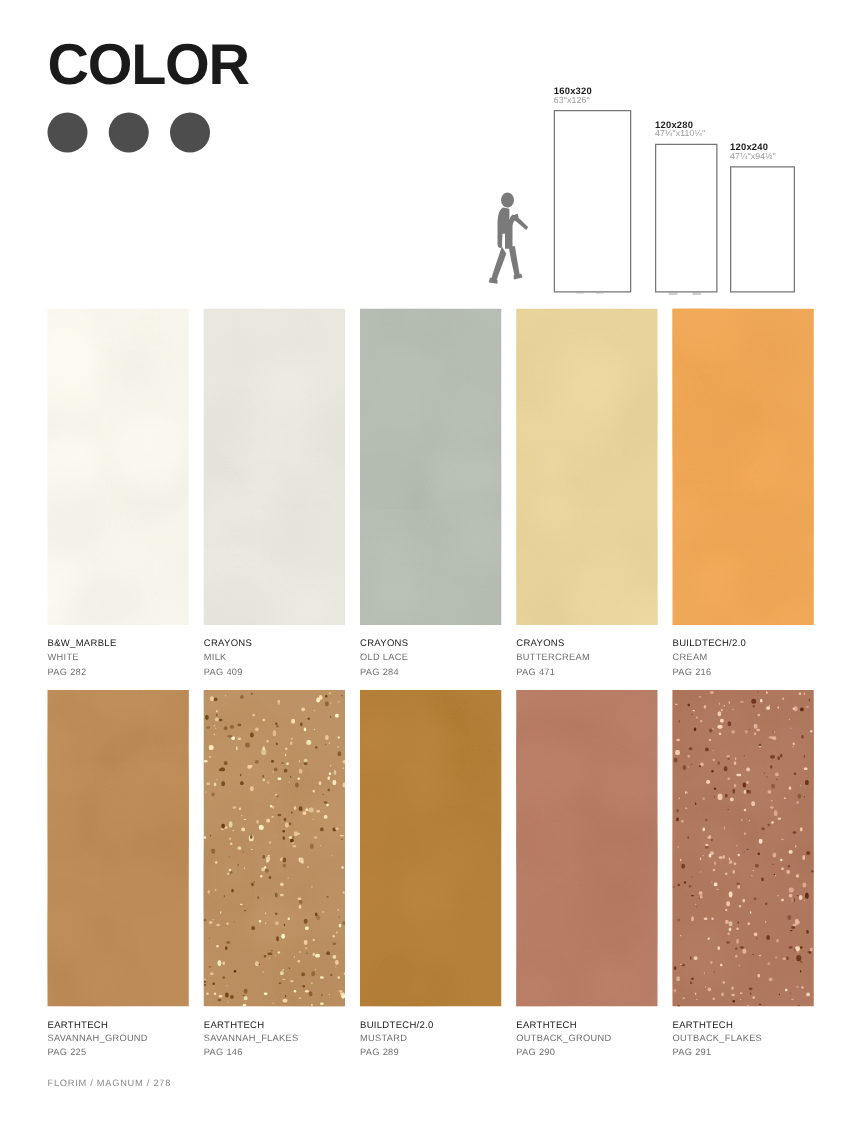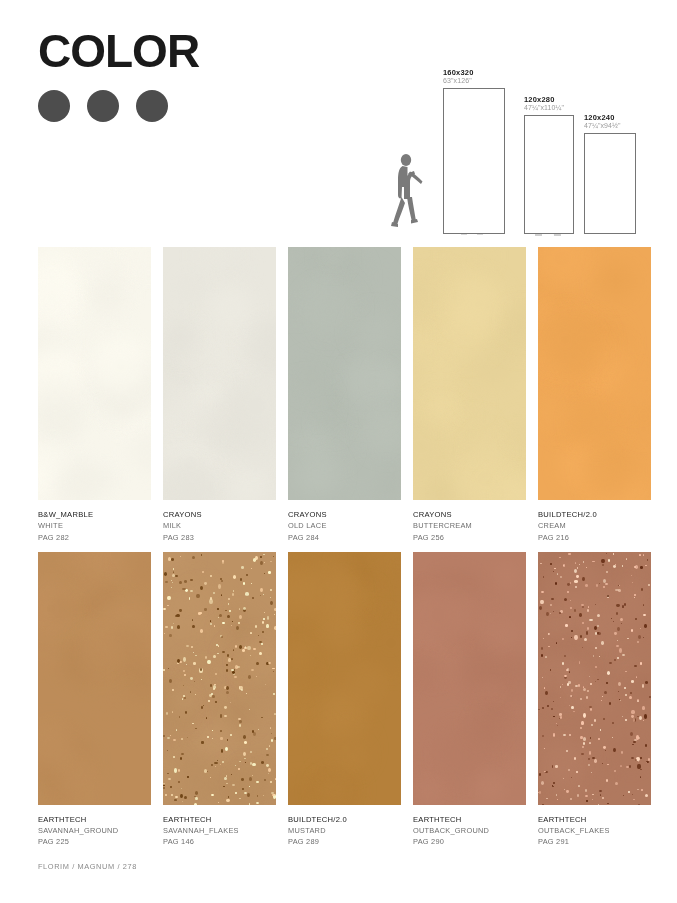--- a/index.html
+++ b/index.html
@@ -175,21 +175,21 @@
             <div class="spk" style="width: 58.4691px; height: 58.4691px; left: 83.5823px; top: 72.2121px; background: rgb(226, 224, 215); filter: blur(9px); opacity: 0.55;"></div>
             <div class="spk" style="width: 20.6818px; height: 20.6818px; left: -1.99429px; top: 164.877px; background: rgb(239, 237, 228); filter: blur(9px); opacity: 0.55;"></div>
             <div class="spk" style="width: 22.5989px; height: 22.5989px; left: 17.1536px; top: 29.3957px; background: rgb(230, 228, 219); filter: blur(9px); opacity: 0.55;"></div>
             <div class="spk" style="width: 62.7087px; height: 62.7087px; left: 62.9674px; top: 126.952px; background: rgb(230, 228, 219); filter: blur(9px); opacity: 0.55;"></div>
             <div class="spk" style="width: 31.0442px; height: 31.0442px; left: 27.0433px; top: 157.734px; background: rgb(232, 230, 221); filter: blur(9px); opacity: 0.55;"></div>
             <div class="spk" style="width: 34.7513px; height: 34.7513px; left: 0.279782px; top: 140.603px; background: rgb(236, 234, 225); filter: blur(9px); opacity: 0.55;"></div>
           </div>
         <div class="meta">
           <div class="brand">CRAYONS</div>
           <div class="cname">MILK</div>
-          <div class="pag">PAG 283</div>
+          <div class="pag">PAG 409</div>
         </div>
       </div>
       <div class="cell">
         <div class="swatch" style="background: rgb(182, 189, 179);">
             <div class="spk" style="width: 22.399px; height: 22.399px; left: -1.89579px; top: 184.446px; background: rgb(186, 193, 183); filter: blur(9px); opacity: 0.55;"></div>
             <div class="spk" style="width: 49.9034px; height: 49.9034px; left: 30.3579px; top: 140.662px; background: rgb(177, 184, 174); filter: blur(9px); opacity: 0.55;"></div>
             <div class="spk" style="width: 22.6269px; height: 22.6269px; left: 85.6978px; top: 223.455px; background: rgb(175, 182, 172); filter: blur(9px); opacity: 0.55;"></div>
             <div class="spk" style="width: 56.5651px; height: 56.5651px; left: 47.4698px; top: 146.796px; background: rgb(185, 192, 182); filter: blur(9px); opacity: 0.55;"></div>
             <div class="spk" style="width: 38.0496px; height: 38.0496px; left: 2.54728px; top: 132.419px; background: rgb(179, 186, 176); filter: blur(9px); opacity: 0.55;"></div>
             <div class="spk" style="width: 62.4639px; height: 62.4639px; left: 42.2201px; top: 191.326px; background: rgb(183, 190, 180); filter: blur(9px); opacity: 0.55;"></div>
@@ -245,21 +245,21 @@
             <div class="spk" style="width: 22.7241px; height: 22.7241px; left: -1.07837px; top: 86.0172px; background: rgb(237, 217, 160); filter: blur(9px); opacity: 0.55;"></div>
             <div class="spk" style="width: 61.7002px; height: 61.7002px; left: 14.0146px; top: 20.6294px; background: rgb(236, 216, 159); filter: blur(9px); opacity: 0.55;"></div>
             <div class="spk" style="width: 51.2789px; height: 51.2789px; left: 27.8587px; top: 60.5062px; background: rgb(237, 217, 160); filter: blur(9px); opacity: 0.55;"></div>
             <div class="spk" style="width: 37.0955px; height: 37.0955px; left: -13.4991px; top: 30.0162px; background: rgb(230, 210, 153); filter: blur(9px); opacity: 0.55;"></div>
             <div class="spk" style="width: 55.3488px; height: 55.3488px; left: 37.9444px; top: 29.7428px; background: rgb(239, 219, 162); filter: blur(9px); opacity: 0.55;"></div>
             <div class="spk" style="width: 34.7638px; height: 34.7638px; left: 95.1018px; top: 55.9681px; background: rgb(228, 208, 151); filter: blur(9px); opacity: 0.55;"></div>
           </div>
         <div class="meta">
           <div class="brand">CRAYONS</div>
           <div class="cname">BUTTERCREAM</div>
-          <div class="pag">PAG 256</div>
+          <div class="pag">PAG 471</div>
         </div>
       </div>
       <div class="cell">
         <div class="swatch" style="background: rgb(239, 168, 87);">
             <div class="spk" style="width: 24.6453px; height: 24.6453px; left: 17.3569px; top: -4.39644px; background: rgb(235, 164, 83); filter: blur(9px); opacity: 0.55;"></div>
             <div class="spk" style="width: 57.6303px; height: 57.6303px; left: -27.9316px; top: 11.6307px; background: rgb(237, 166, 85); filter: blur(9px); opacity: 0.55;"></div>
             <div class="spk" style="width: 38.9261px; height: 38.9261px; left: 43.432px; top: 111.023px; background: rgb(246, 175, 94); filter: blur(9px); opacity: 0.55;"></div>
             <div class="spk" style="width: 24.7526px; height: 24.7526px; left: 10.7932px; top: -6.2461px; background: rgb(245, 174, 93); filter: blur(9px); opacity: 0.55;"></div>
             <div class="spk" style="width: 38.206px; height: 38.206px; left: 35.1135px; top: 164.034px; background: rgb(237, 166, 85); filter: blur(9px); opacity: 0.55;"></div>
             <div class="spk" style="width: 47.8888px; height: 47.8888px; left: 42.478px; top: 72.3277px; background: rgb(234, 163, 82); filter: blur(9px); opacity: 0.55;"></div>

